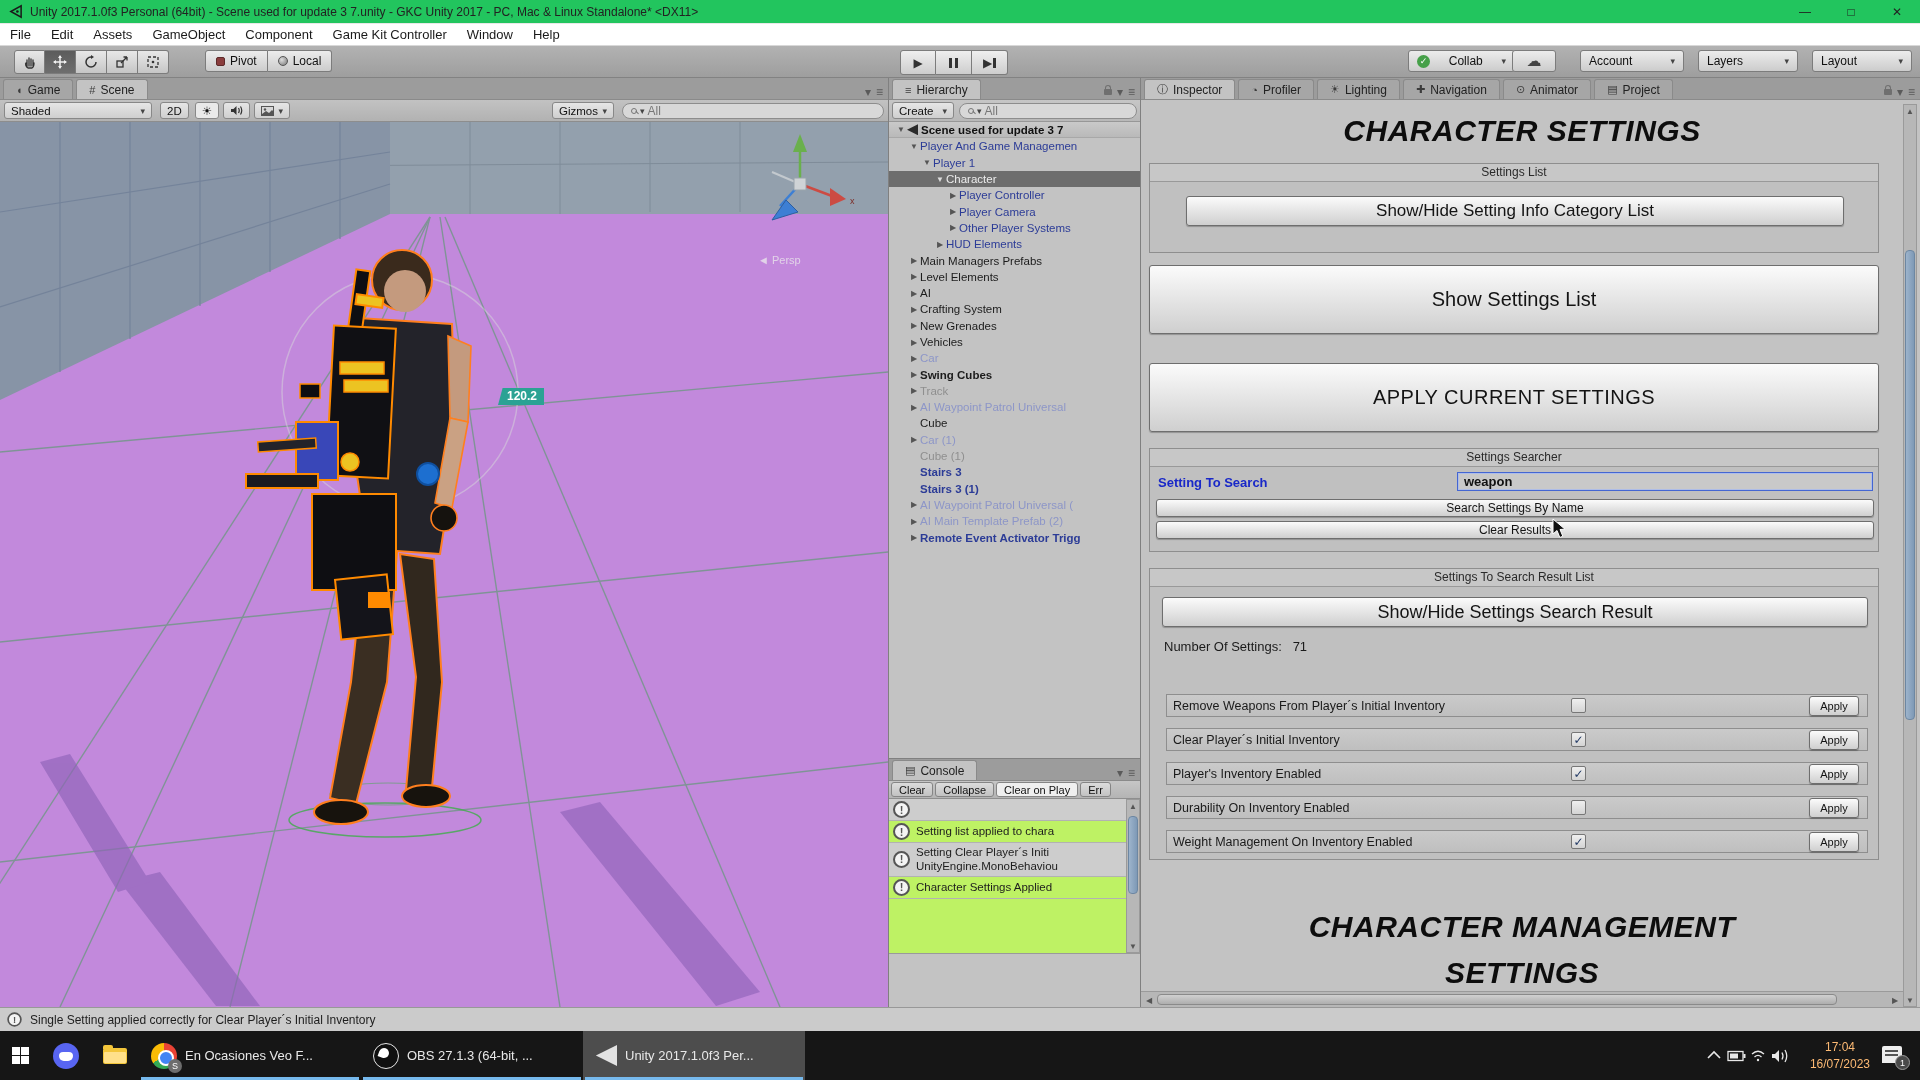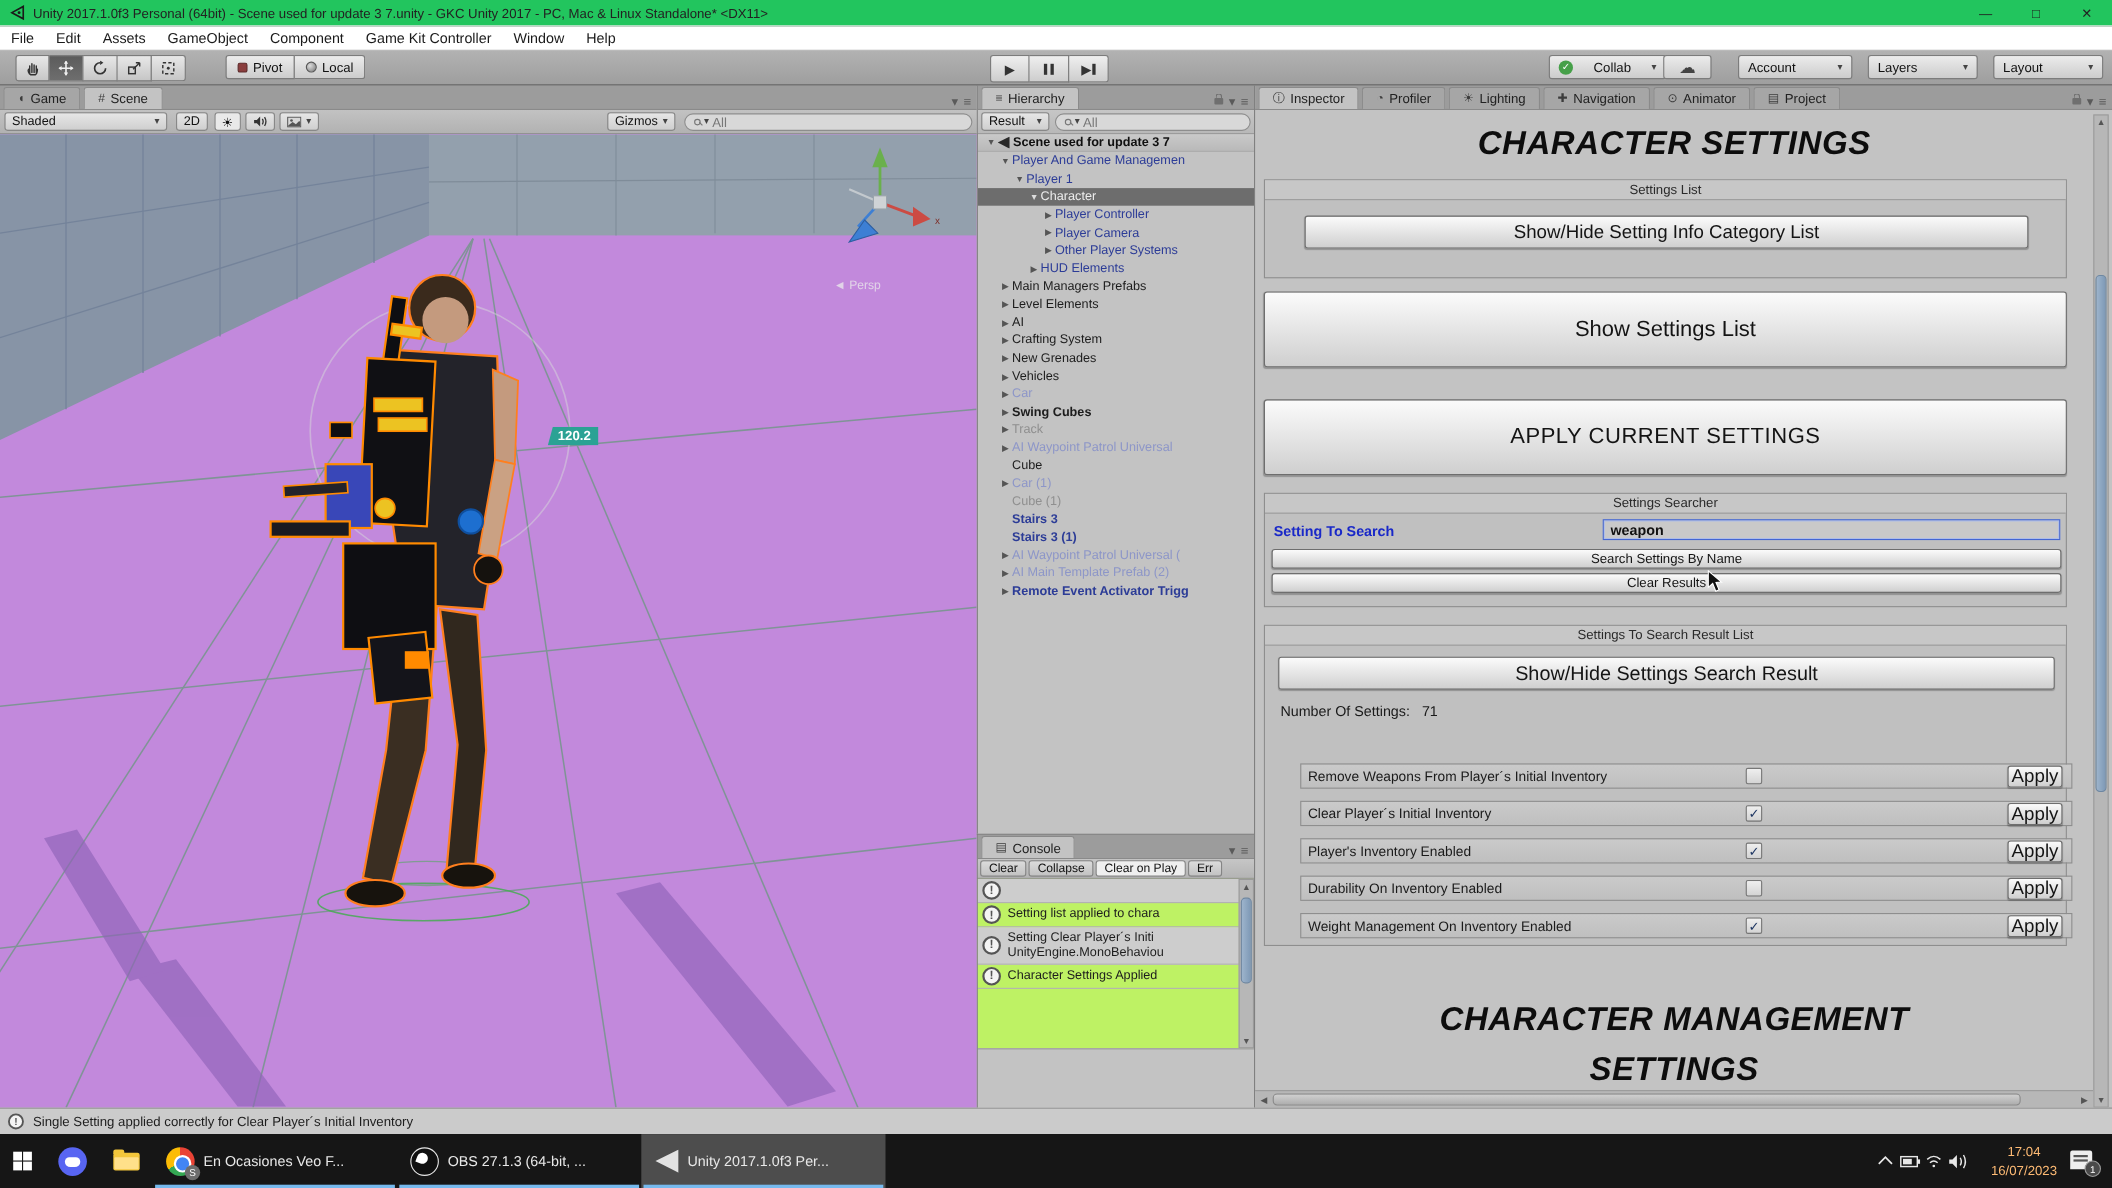--- a/index.html
+++ b/index.html
@@ -128,27 +128,27 @@
   .big-title { position:absolute; left:0; width:762px; text-align:center; font-size:30px; font-weight:bold;
     letter-spacing:0.5px; color:#0d0d0d;font-style:italic; }
   .group { position:absolute; border:1px solid #8e8e8e; background:#c0c0c0; box-shadow:inset 0 1px 0 #d4d4d4; }
   .group-header { height:18px; border-bottom:1px solid #999; background:#c7c7c7; text-align:center;
     font-size:12px; color:#2a2a2a; line-height:17px; }
   .u-btn { background:linear-gradient(#fbfbfb,#cfcfcf); border:1px solid #6e6e6e; border-radius:3px;
     color:#141414; display:flex; align-items:center; justify-content:center; box-shadow:0 1px 1px rgba(0,0,0,.25); }
   .blue-label { color:#1928c8; font-weight:bold; font-size:13px; }
   .search-input { background:#c9c9c9; border:1px solid #4466d2; box-shadow:inset 0 0 0 1px #aebde8;
     font-weight:bold; font-size:13px; font-family:inherit; color:#111; padding:0 6px; }
-  .setting-row { position:absolute; left:32px; width:702px; height:23px; border:1px solid #8e8e8e;
+  .setting-row { position:absolute; left:16px; width:702px; height:23px; border:1px solid #8e8e8e;
     background:linear-gradient(#cacaca,#bfbfbf); display:flex; align-items:center; padding:0 6px;text-align:center; }
   .setting-label { font-size:12.5px; color:#1a1a1a; }
   .checkbox { position:absolute; left:404px; width:15px; height:15px; background:linear-gradient(#efefef,#d4d4d4);
     border:1px solid #777; border-radius:2px; text-align:center; line-height:14px; font-size:12px; color:#203864; font-weight:bold; }
   .checkbox.checked::after { content:"✓"; }
-  .apply-btn { position:absolute; right:8px; width:50px; height:20px; font-size:17px; }
+  .apply-btn { position:absolute; right:8px; width:50px; height:20px; font-size:11px; }
   .count-line { font-size:13px; color:#1a1a1a; }
 
   
   .insp-vscroll { left:762px; top:26px; height:903px; }
   .hscroll { position:absolute; left:0; top:913px; width:762px; height:16px; background:#b7b7b7; border-top:1px solid #9a9a9a; }
   .hthumb { position:absolute; top:2px; left:16px; width:680px; height:11px;
     background:linear-gradient(#d0d0d0,#aeaeae); border:1px solid #8a8a8a; border-radius:4px; }
 
   
   .statusbar { position:absolute; left:0; top:1007px; width:1920px; height:24px; background:#cbcbcb;
@@ -471,21 +471,21 @@
         <span>Hierarchy</span>
       </div>
       <span class="tab-extras">
         <span class="lockic"></span>
         <span>▾</span>
         <span>≡</span>
       </span>
     </div>
     <div class="createbar">
       <div class="mini-dd" style="width:62px">
-        <span>Result</span>
+        <span>Create</span>
         <span class="dd-caret">▾</span>
       </div>
       <div class="searchoval" style="flex:1">
         <span class="magic"></span>
         <span class="dd-caret">▾</span>
         <span>All</span>
       </div>
     </div>
     <div class="htree">
 

